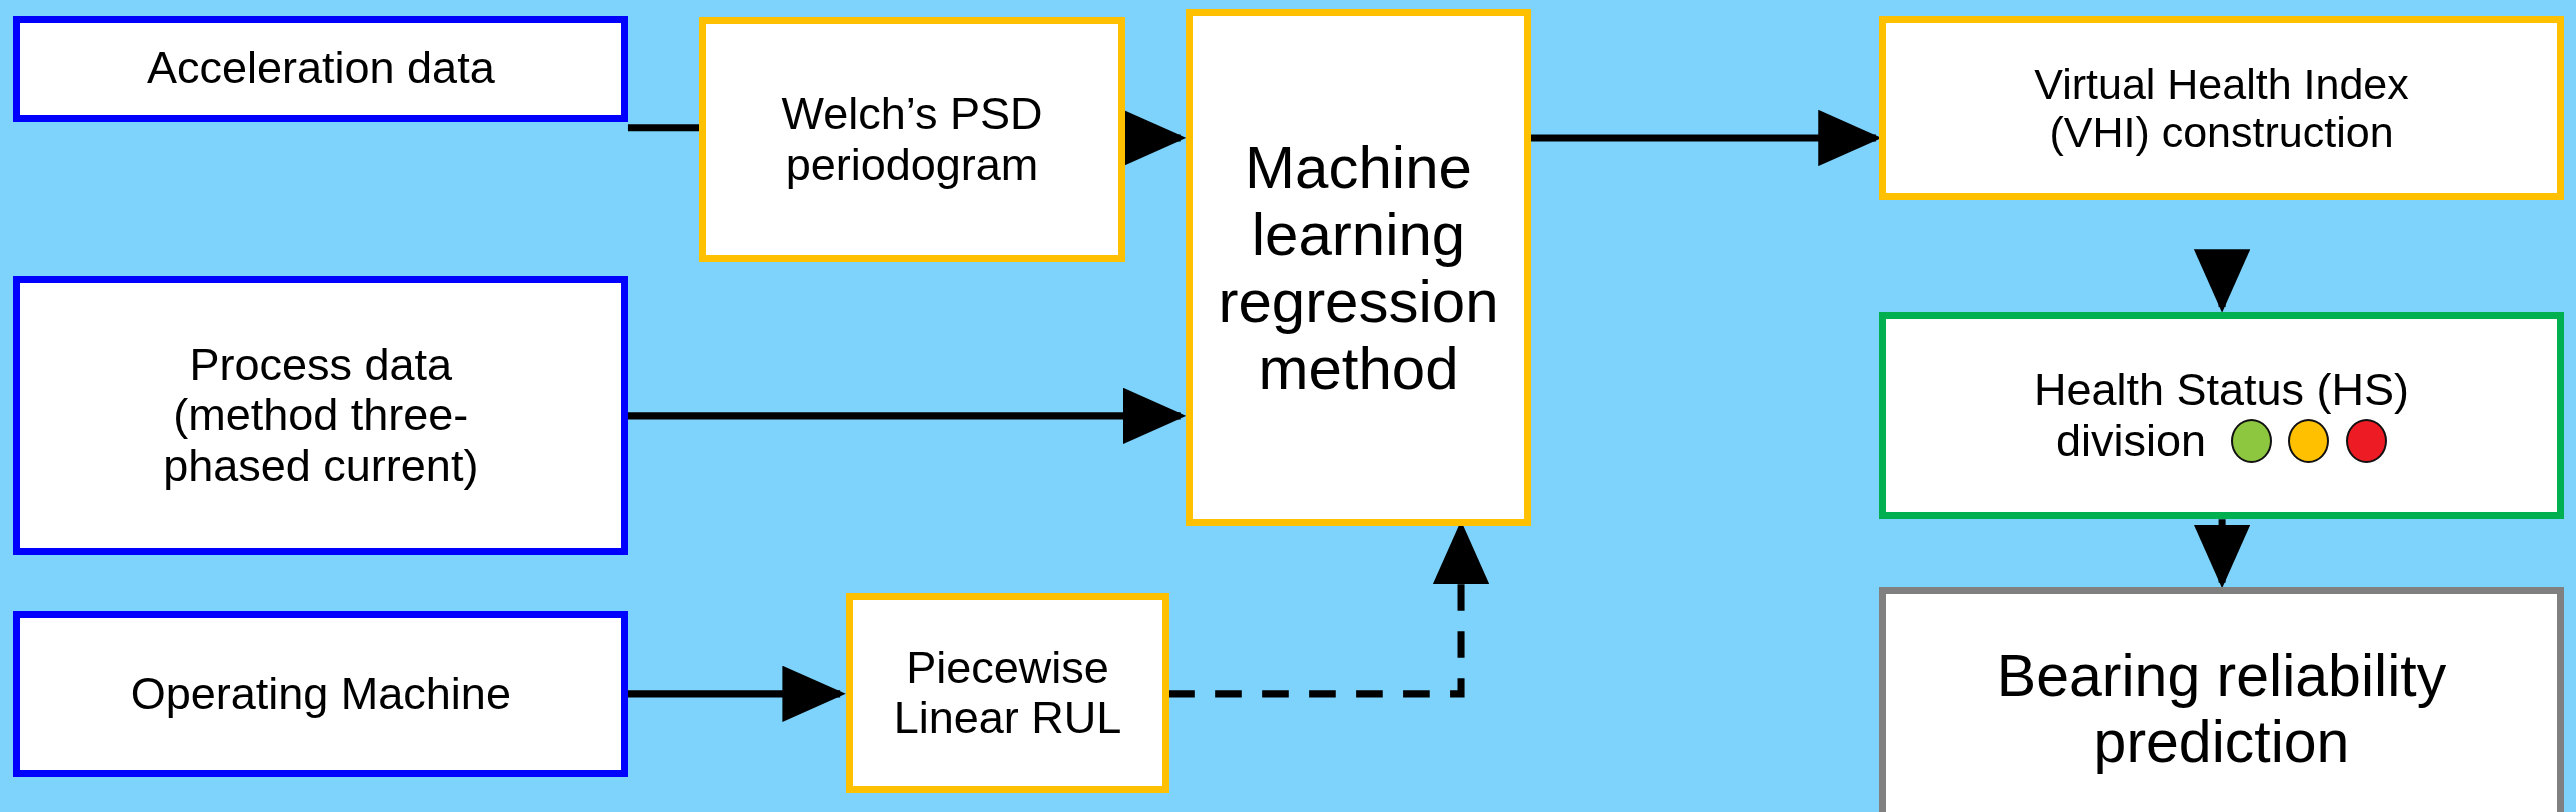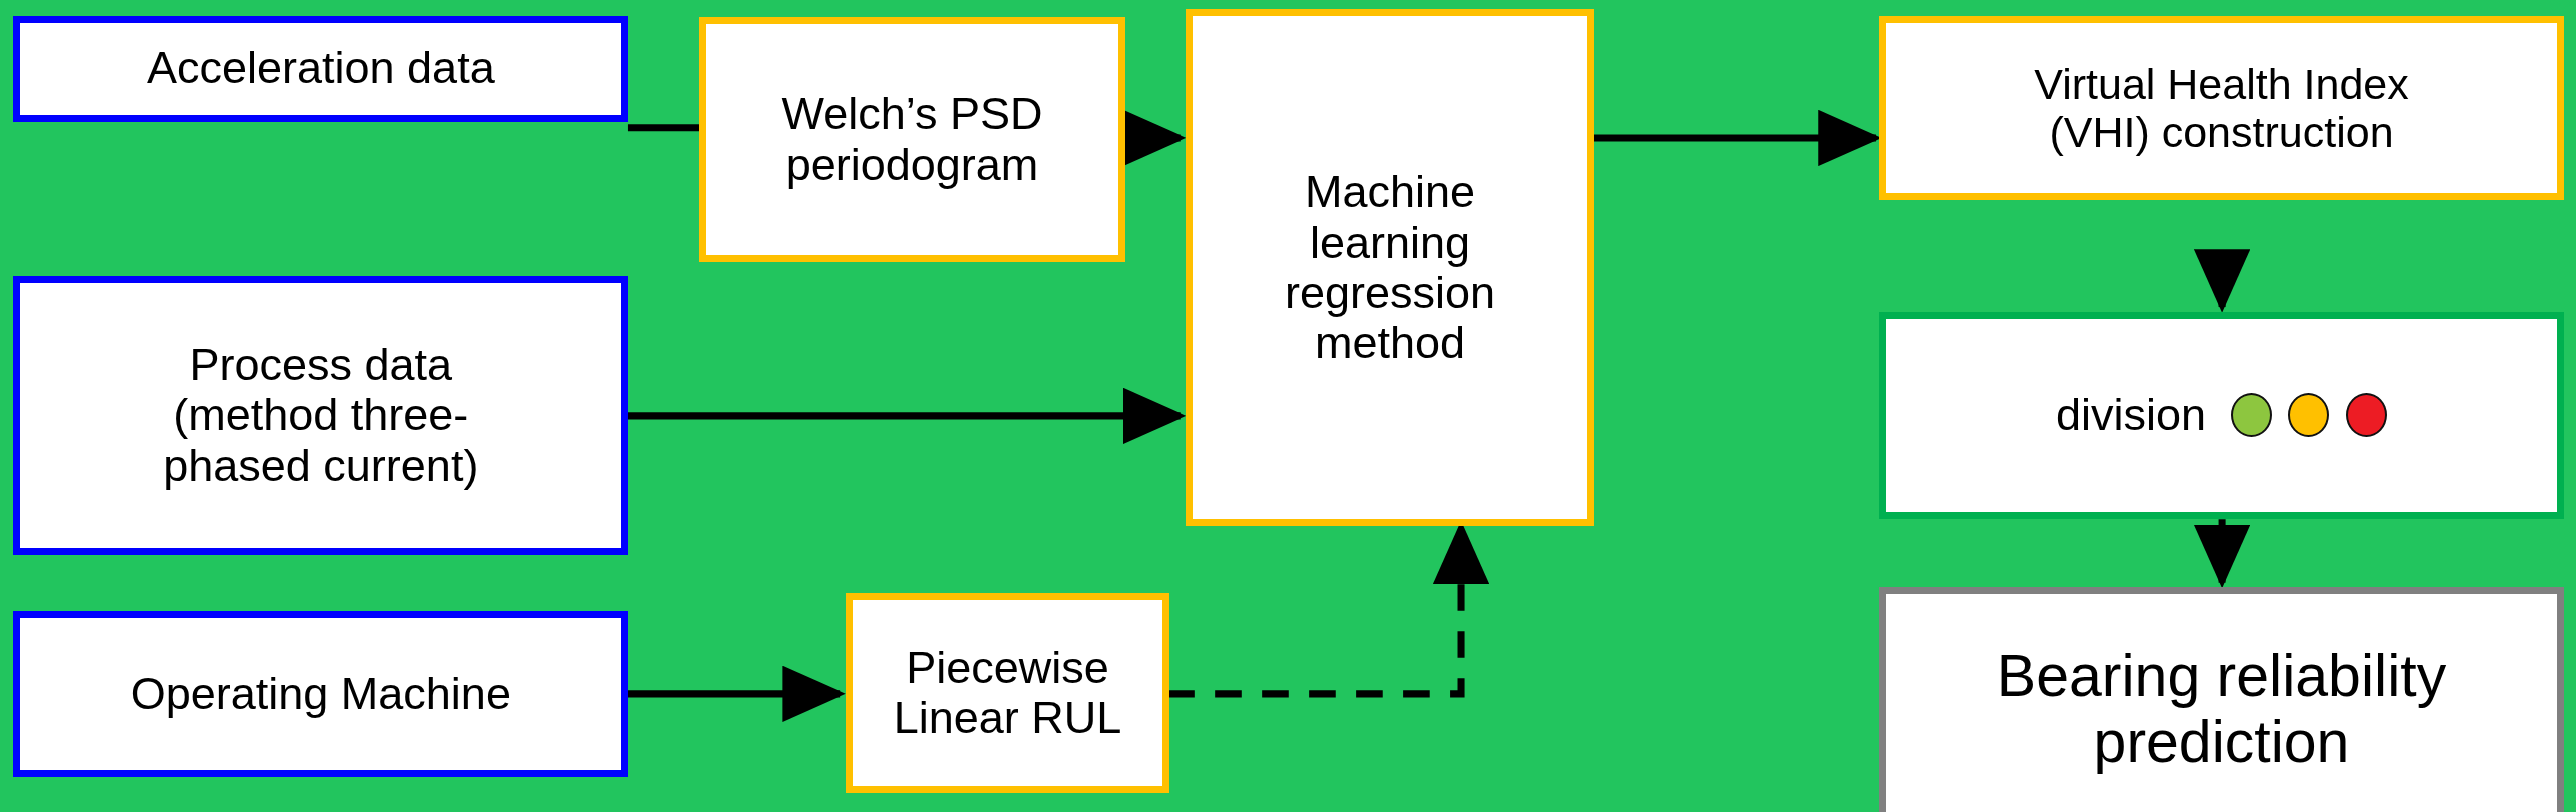--- a/index.html
+++ b/index.html
@@ -8,21 +8,21 @@
     padding: 0;
     background: #ffffff;
   }
   body {
     font-family: "Liberation Sans", "DejaVu Sans", sans-serif;
   }
   #canvas {
     position: relative;
     width: 2576px;
     height: 813px;
-    background: #22c55e;
+    background: #7dd3fc;
     overflow: hidden;
   }
   .node {
     position: absolute;
     box-sizing: border-box;
     background: #ffffff;
     display: flex;
     align-items: center;
     justify-content: center;
     text-align: center;
@@ -122,34 +122,35 @@
   <div class="node n-yellow" style="left:699px; top:17px; width:426px; height:245px; font-size:45px;">
     <span class="label">Welch’s PSD
 periodogram</span>
   </div>
 
   <div class="node n-yellow" style="left:846px; top:593px; width:323px; height:200px; font-size:45px;">
     <span class="label">Piecewise
 Linear RUL</span>
   </div>
 
-  <div class="node n-yellow" style="left:1186px; top:9.4px; width:408px; height:517px; font-size:45px;justify-content:center;">
+  <div class="node n-yellow" style="left:1186px; top:9.4px; width:345px; height:517px; font-size:60px;justify-content:center;">
     <span class="label">Machine
 learning
 regression
 method</span>
   </div>
 
   <div class="node n-yellow" style="left:1879px; top:15.7px; width:685px; height:184px; font-size:43px;">
     <span class="label">Virtual Health Index
 (VHI) construction</span>
   </div>
 
   <div class="node n-green" style="left:1879px; top:312px; width:685px; height:207px; font-size:45px;">
     <div class="hs-inner">
+      <span>Health Status (HS)</span>
       <span class="hs-line2">
         <span>division</span>
         <span class="dot first" style="background:#8DC63F;"></span>
         <span class="dot" style="background:#FFC000;"></span>
         <span class="dot" style="background:#ED1C24;"></span>
       </span>
     </div>
   </div>
 
   <div class="node n-gray" style="left:1879px; top:587px; width:685px; height:244px; font-size:59px;">

